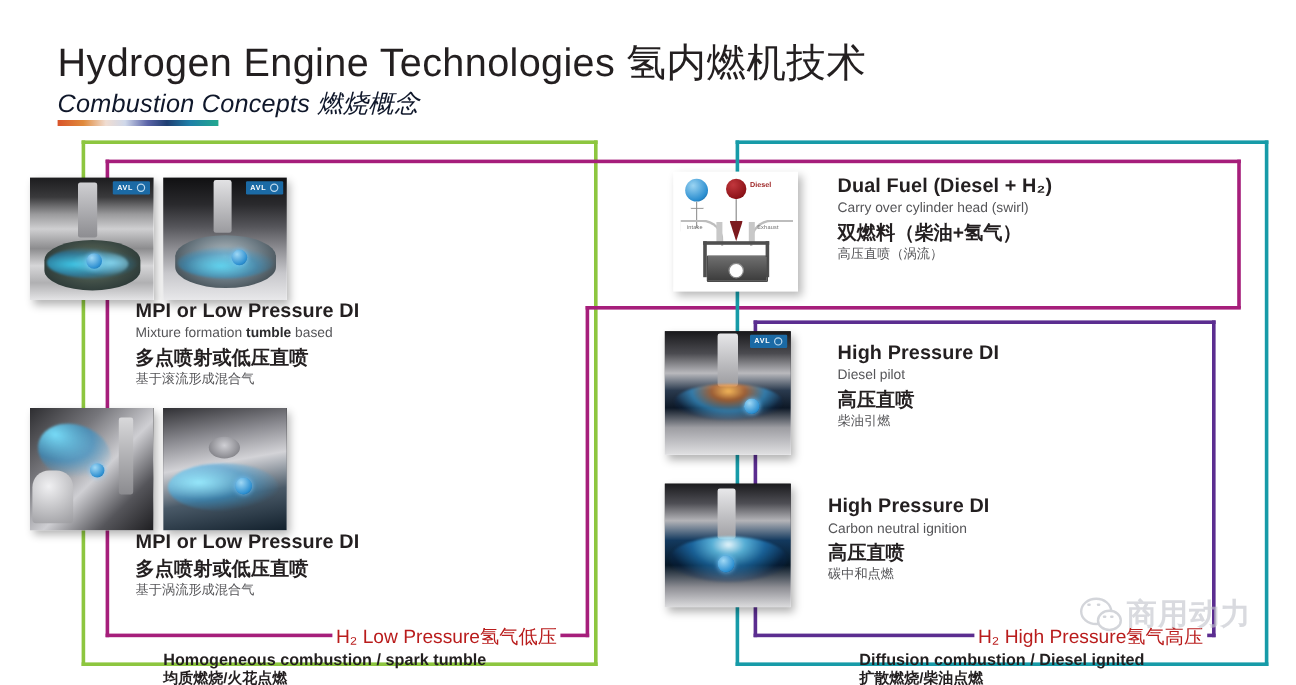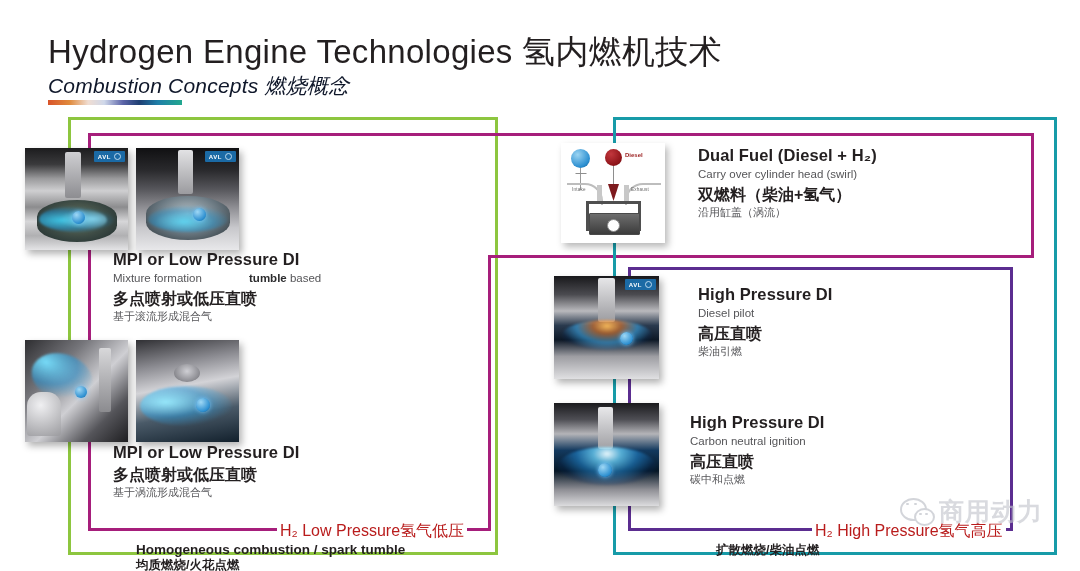--- a/index.html
+++ b/index.html
@@ -87,21 +87,21 @@
   .schem .pist{position:absolute;background:linear-gradient(180deg,#6e6e6e,#3c3c3c);
     border:1.5px solid #4a4a4a;border-radius:1px;}
   .schem .pin{position:absolute;border-radius:50%;background:#ffffff;
     border:1px solid #8a8a8a;}
   .schem .circ{position:absolute;border-radius:50%;}
 
   
   .blk{position:absolute;}
   .blk .h{font-size:16.5px;font-weight:bold;color:#231f20;letter-spacing:.1px;white-space:nowrap;line-height:1.15;}
   .blk .s{font-size:11.5px;font-weight:400;color:#555558;white-space:nowrap;line-height:1.3;margin-top:2px;}
-  .blk .s b{font-weight:bold;color:#2c2c2e;margin-left:44px;}
+  .blk .s b{font-weight:bold;color:#2c2c2e;}
   .blk .hc{font-size:16px;font-weight:bold;color:#231f20;white-space:nowrap;line-height:1.2;margin-top:3px;}
   .blk .sc{font-size:11px;font-weight:400;color:#555558;white-space:nowrap;line-height:1.25;margin-top:2px;}
 
   .pipe-lbl{
     position:absolute;font-size:16px;font-weight:normal;color:#b91c1c;
     white-space:nowrap;background:#ffffff;padding:0 3px;
   }
   .foot{position:absolute;white-space:nowrap;}
   .foot .fe{font-size:13.5px;font-weight:bold;color:#231f20;line-height:1.1;}
   .foot .fc{font-size:12.5px;font-weight:bold;color:#231f20;line-height:1.1;margin-top:1px;}
@@ -258,21 +258,21 @@
     <div class="wall" style="left:25px;top:58px;width:55px;height:3px;background:#4f4f4f;"></div>
 
     <div class="pist" style="left:28px;top:70px;width:49px;height:20px;"></div>
     <div class="pin" style="left:46px;top:76px;width:11px;height:11px;"></div>
   </div>
 
   <div class="blk" style="left:698px;top:146px;">
     <div class="h">Dual Fuel (Diesel + H₂)</div>
     <div class="s">Carry over cylinder head (swirl)</div>
     <div class="hc">双燃料（柴油+氢气）</div>
-    <div class="sc">沿用缸盖（涡流）</div>
+    <div class="sc">高压直喷（涡流）</div>
   </div>
 
   <div class="imgcard sim-dark" style="left:554px;top:276px;width:105px;height:103px;">
     <div class="inner">
       <div style="position:absolute;left:0;top:0;width:100%;height:100%;
         background:linear-gradient(180deg,#18181b 0%,#4b4b50 18%,#b9b9bd 34%,#2a3a4e 48%,
           #0d1826 62%,#9d9da2 78%,#e0e0e2 100%);"></div>
       <div style="position:absolute;left:44px;top:2px;width:17px;height:44px;
         background:linear-gradient(180deg,#e6e6e8,#9c9ca0);border-radius:2px;"></div>
       <div class="flame" style="left:8px;top:44px;width:90px;height:30px;
@@ -315,20 +315,21 @@
   </div>
 
   <div class="pipe-lbl" style="left:277px;top:521px;">H₂ Low Pressure氢气低压</div>
   <div class="pipe-lbl" style="left:812px;top:521px;">H₂ High Pressure氢气高压</div>
 
   <div class="foot" style="left:136px;top:543px;">
     <div class="fe">Homogeneous combustion / spark tumble</div>
     <div class="fc">均质燃烧/火花点燃</div>
   </div>
   <div class="foot" style="left:716px;top:543px;">
+    <div class="fe">Diffusion combustion / Diesel ignited</div>
     <div class="fc">扩散燃烧/柴油点燃</div>
   </div>
 
   <div class="wm" style="left:900px;top:495px;">
     <div class="bubbles">
       <div class="b1"></div>
       <div class="b2"></div>
       <div class="dot" style="left:6px;top:5px;"></div>
       <div class="dot" style="left:14px;top:5px;"></div>
       <div class="dot" style="left:19px;top:15px;"></div>

